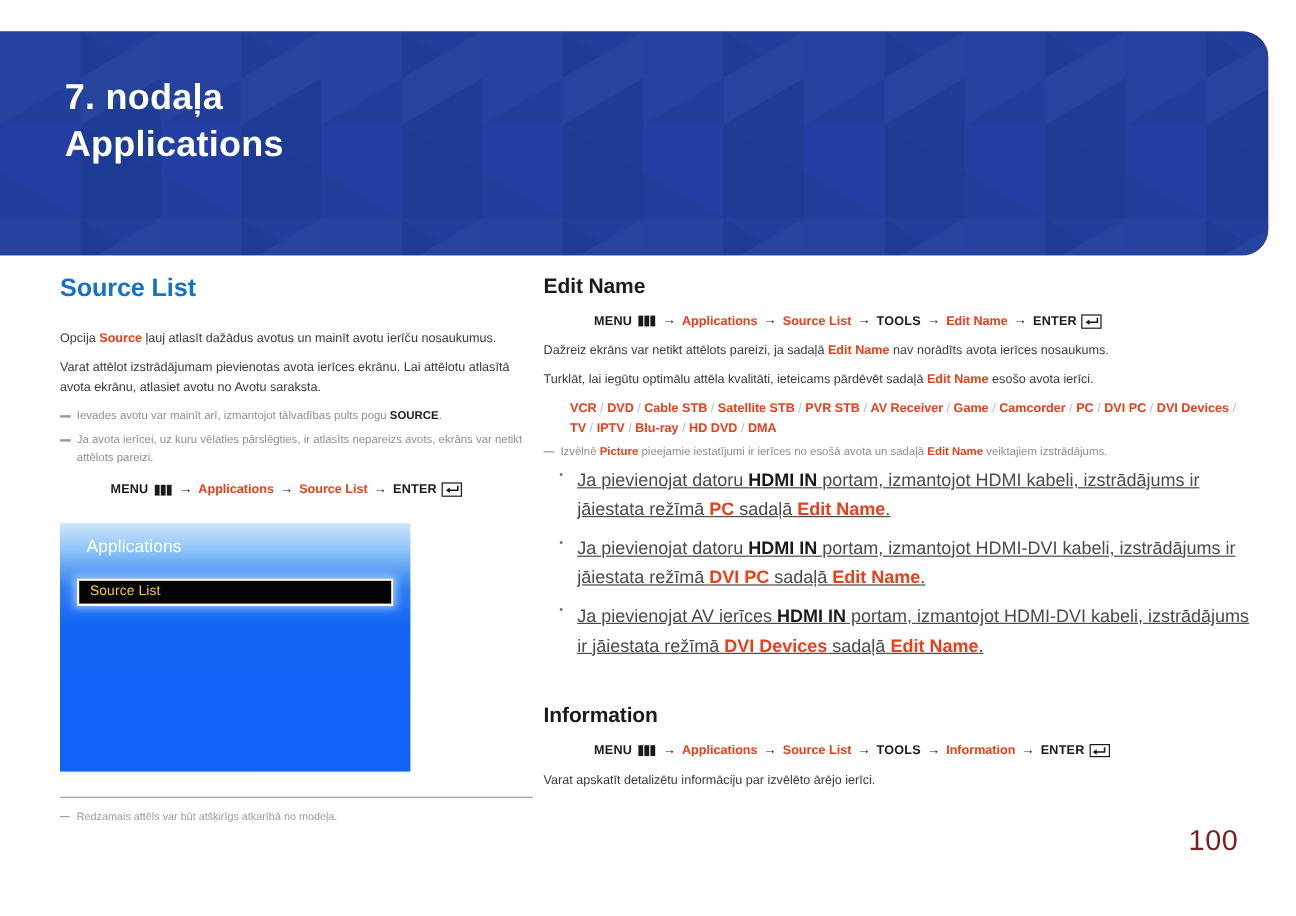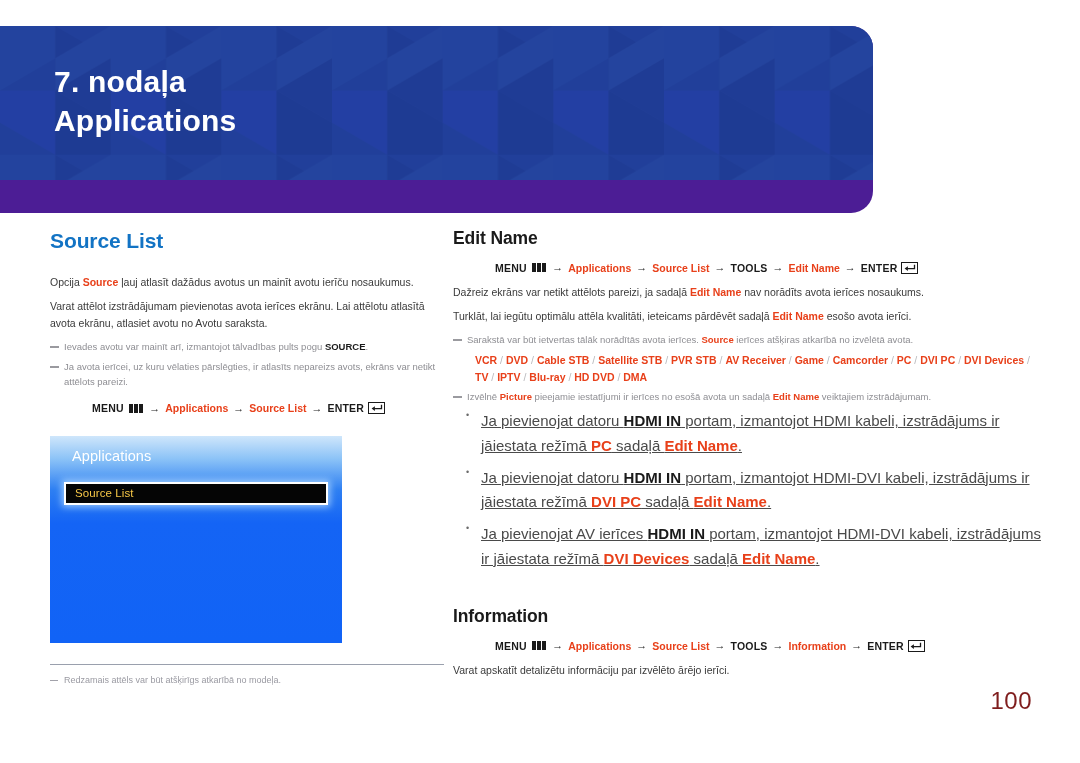--- a/index.html
+++ b/index.html
@@ -17,23 +17,23 @@
     width: 1080px;
     height: 763px;
     background: #ffffff;
   }
 
   
   .banner {
     position: absolute;
     left: 0;
     top: 26px;
-    width: 873px;
+    width: 1057px;
     height: 187px;
-    background: #4c1d95;
+    background: #ec4899;
     border-top-right-radius: 22px;
     border-bottom-right-radius: 22px;
     overflow: hidden;
   }
   .banner-pattern {
     position: absolute;
     inset: 0;
     opacity: 1;
   }
   .banner-text {
@@ -378,25 +378,24 @@
           <path d="M10.5 0.8 L10.5 4.6 L3.2 4.6" stroke="#1a1a1a" stroke-width="1.3" fill="none"></path>
           <polygon points="3.9,2.3 3.9,6.9 0.6,4.6" fill="#1a1a1a"></polygon>
         </svg>
       </span>
     </div>
 
     <p class="body"><span>Dažreiz ekrāns var netikt attēlots pareizi, ja sadaļā </span><span class="rd">Edit Name</span><span> nav norādīts avota ierīces nosaukums.</span></p>
 
     <p class="body"><span>Turklāt, lai iegūtu optimālu attēla kvalitāti, ieteicams pārdēvēt sadaļā </span><span class="rd">Edit Name</span><span> esošo avota ierīci.</span></p>
 
-    <div class="note"><span>Sarakstā var būt ietvertas tālāk norādītās avota ierīces. </span><span class="rd">Source</span><span> ierīces atšķiras atkarībā no izvēlētā avota.</span></div>
 
     <div class="note-devices" id="device-list"><span>VCR</span><span class="sep"> / </span><span>DVD</span><span class="sep"> / </span><span>Cable STB</span><span class="sep"> / </span><span>Satellite STB</span><span class="sep"> / </span><span>PVR STB</span><span class="sep"> / </span><span>AV Receiver</span><span class="sep"> / </span><span>Game</span><span class="sep"> / </span><span>Camcorder</span><span class="sep"> / </span><span>PC</span><span class="sep"> / </span><span>DVI PC</span><span class="sep"> / </span><span>DVI Devices</span><span class="sep"> / </span><span>TV</span><span class="sep"> / </span><span>IPTV</span><span class="sep"> / </span><span>Blu-ray</span><span class="sep"> / </span><span>HD DVD</span><span class="sep"> / </span><span>DMA</span></div>
 
-    <div class="note"><span>Izvēlnē </span><span class="rd">Picture</span><span> pieejamie iestatījumi ir ierīces no esošā avota un sadaļā </span><span class="rd">Edit Name</span><span> veiktajiem izstrādājumam.</span></div>
+    <div class="note"><span>Izvēlnē </span><span class="rd">Picture</span><span> pieejamie iestatījumi ir ierīces no esošā avota un sadaļā </span><span class="rd">Edit Name</span><span> veiktajiem izstrādājums.</span></div>
 
     <ul class="bullets" id="bullet-list">
         <li><span>Ja pievienojat datoru </span><b>HDMI IN</b><span> portam, izmantojot HDMI kabeli, izstrādājums ir jāiestata režīmā </span><span class="rd">PC</span><span> sadaļā </span><span class="rd">Edit Name</span><span>.</span></li>
         <li><span>Ja pievienojat datoru </span><b>HDMI IN</b><span>  portam, izmantojot HDMI-DVI kabeli, izstrādājums ir jāiestata režīmā </span><span class="rd">DVI PC</span><span> sadaļā </span><span class="rd">Edit Name</span><span>.</span></li>
         <li><span>Ja pievienojat AV ierīces </span><b>HDMI IN</b><span> portam, izmantojot HDMI-DVI kabeli, izstrādājums ir jāiestata režīmā </span><span class="rd">DVI Devices</span><span> sadaļā </span><span class="rd">Edit Name</span><span>.</span></li>
       </ul>
 
     <h1 class="sec-dark pad-top">Information</h1>
 
     <div class="crumb">

